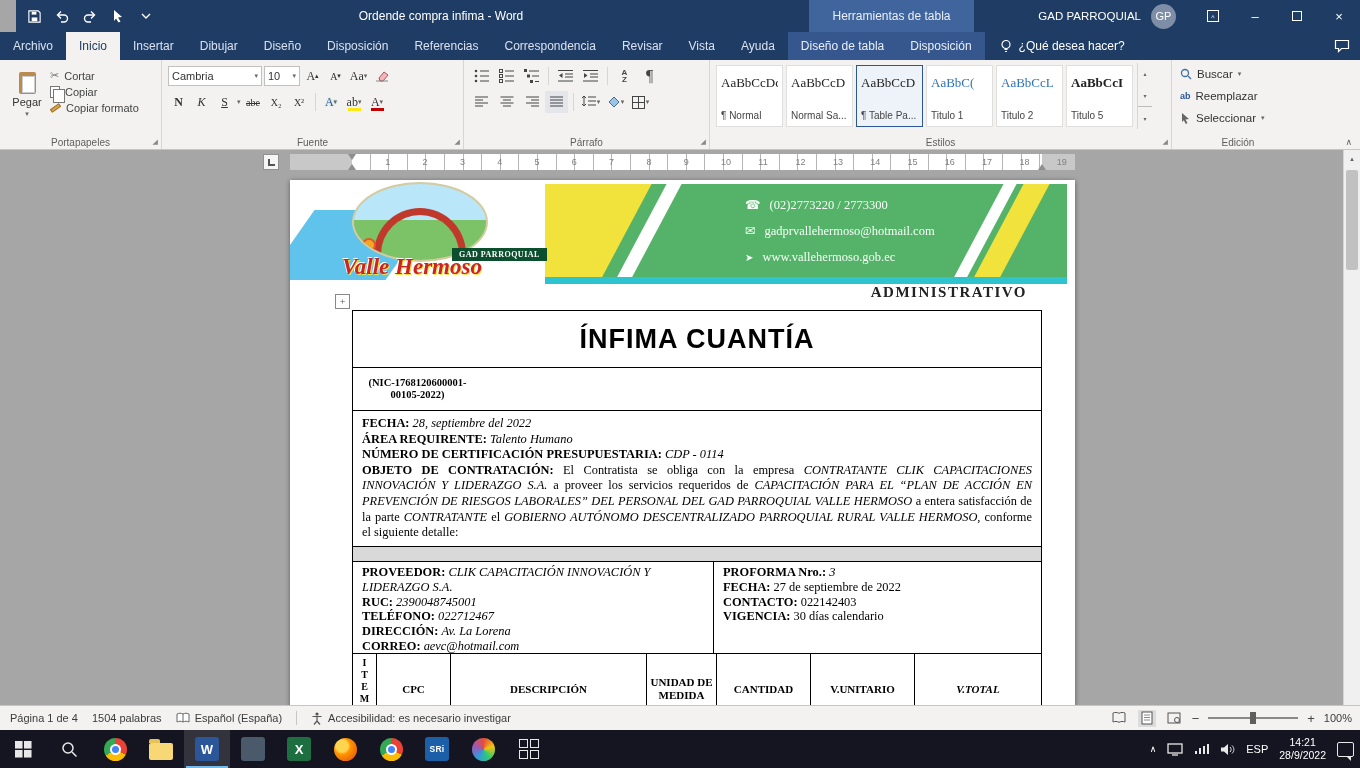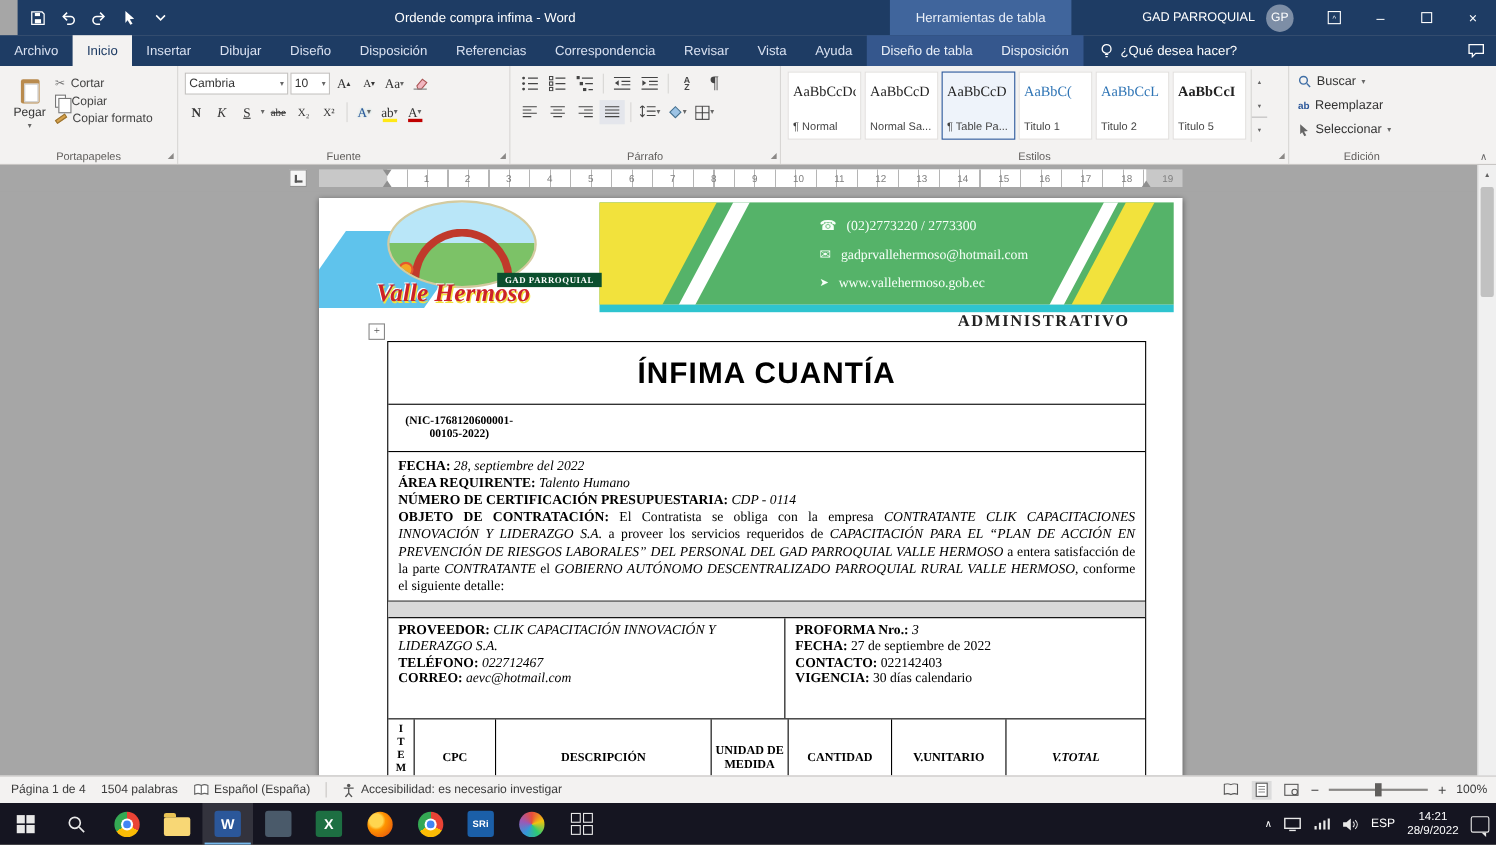--- a/index.html
+++ b/index.html
@@ -555,21 +555,23 @@
               <div class="doc-line"><b>FECHA:</b> <span class="it">28, septiembre del 2022</span></div>
               <div class="doc-line"><b>ÁREA REQUIRENTE:</b> <span class="it">Talento Humano</span></div>
               <div class="doc-line"><b>NÚMERO DE CERTIFICACIÓN PRESUPUESTARIA:</b> <span class="it">CDP - 0114</span></div>
             </div>
           <div class="objeto"><span class="bd ">OBJETO DE CONTRATACIÓN: </span><span>El Contratista se obliga con la empresa </span><span class="it">CONTRATANTE CLIK CAPACITACIONES INNOVACIÓN Y LIDERAZGO S.A.</span><span> a proveer los servicios requeridos de </span><span class="it">CAPACITACIÓN PARA EL “PLAN DE ACCIÓN EN PREVENCIÓN DE RIESGOS LABORALES” DEL PERSONAL DEL GAD PARROQUIAL VALLE HERMOSO </span><span>a entera satisfacción de la parte </span><span class="it">CONTRATANTE </span><span>el </span><span class="it">GOBIERNO AUTÓNOMO DESCENTRALIZADO PARROQUIAL RURAL VALLE HERMOSO,</span><span> conforme el siguiente detalle:</span></div>
         </div>
         <div class="t-gray"></div>
         <div class="t-prov">
           <div class="t-prov-left">
               <div class="doc-line"><b>PROVEEDOR:</b> <span class="it">CLIK CAPACITACIÓN INNOVACIÓN Y LIDERAZGO S.A.</span></div>
+              <div class="doc-line"><b>RUC:</b> <span class="it">2390048745001</span></div>
               <div class="doc-line"><b>TELÉFONO:</b> <span class="it">022712467</span></div>
+              <div class="doc-line"><b>DIRECCIÓN:</b> <span class="it">Av. La Lorena</span></div>
               <div class="doc-line"><b>CORREO:</b> <span class="it">aevc@hotmail.com</span></div>
             </div>
           <div class="t-prov-right">
               <div class="doc-line"><b>PROFORMA Nro.:</b> <span class="it">3</span></div>
               <div class="doc-line"><b>FECHA:</b> <span>27 de septiembre de 2022</span></div>
               <div class="doc-line"><b>CONTACTO:</b> <span>022142403</span></div>
               <div class="doc-line"><b>VIGENCIA:</b> <span>30 días calendario</span></div>
             </div>
         </div>
         <div class="t-items">

